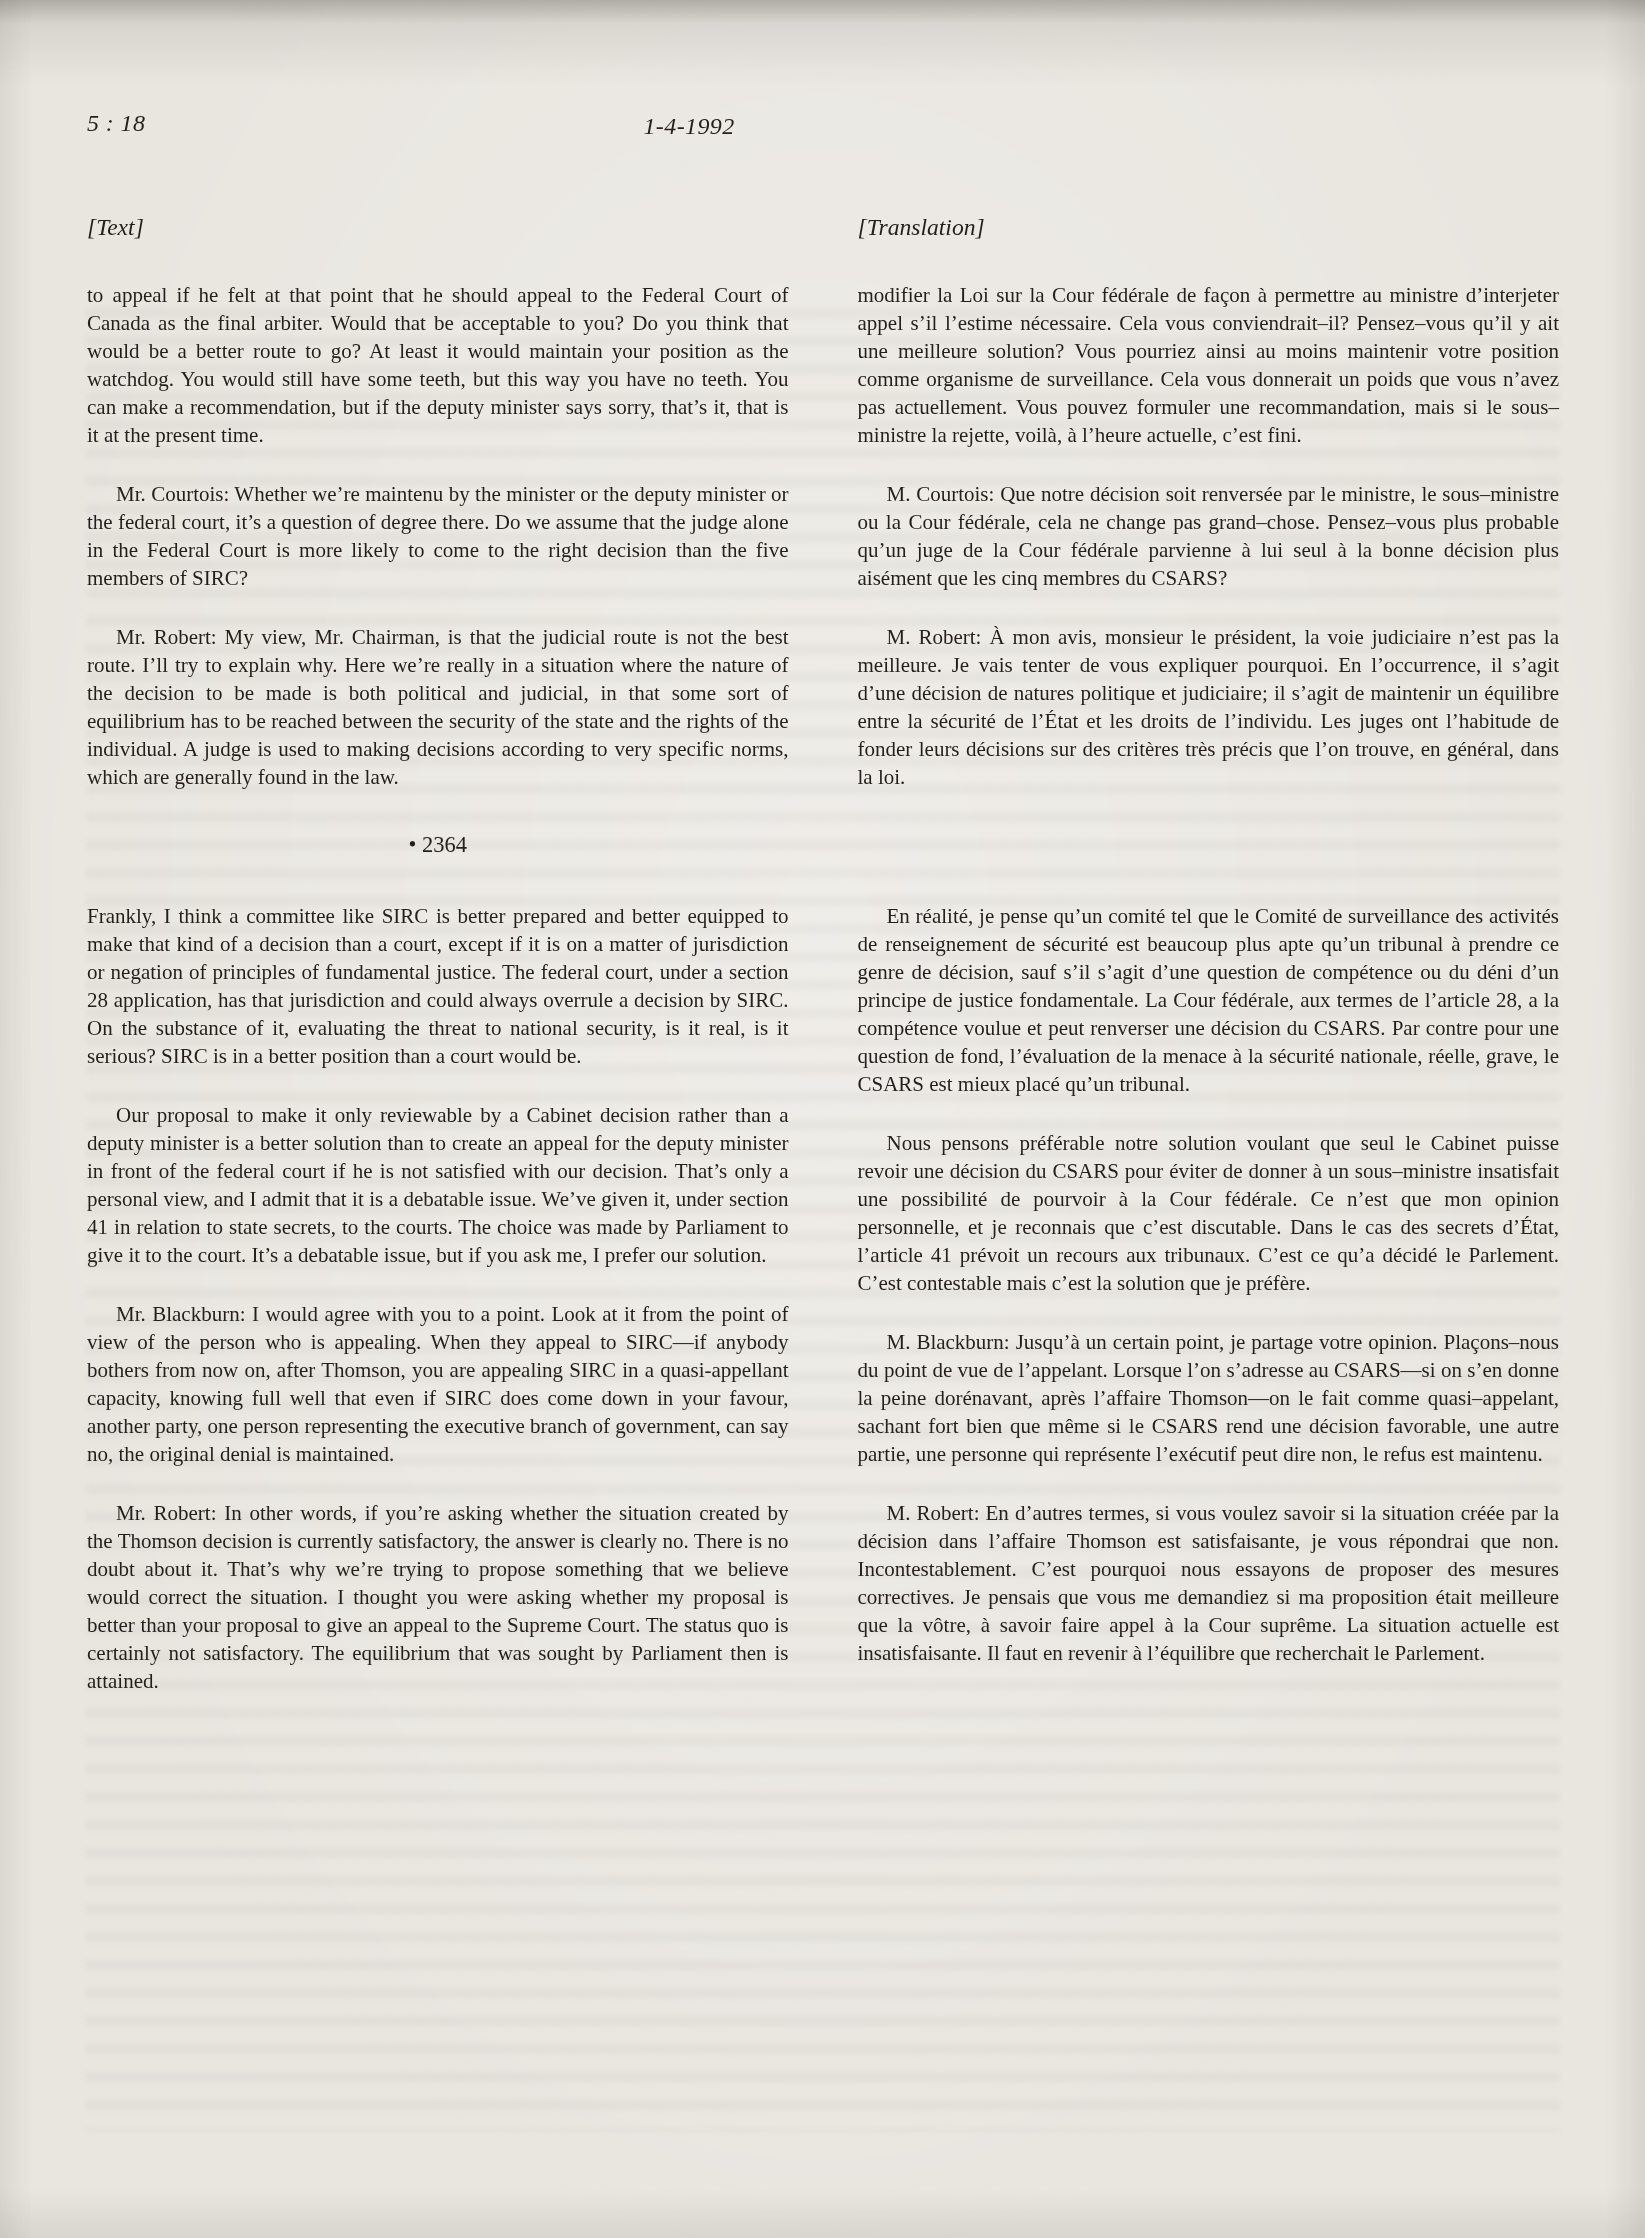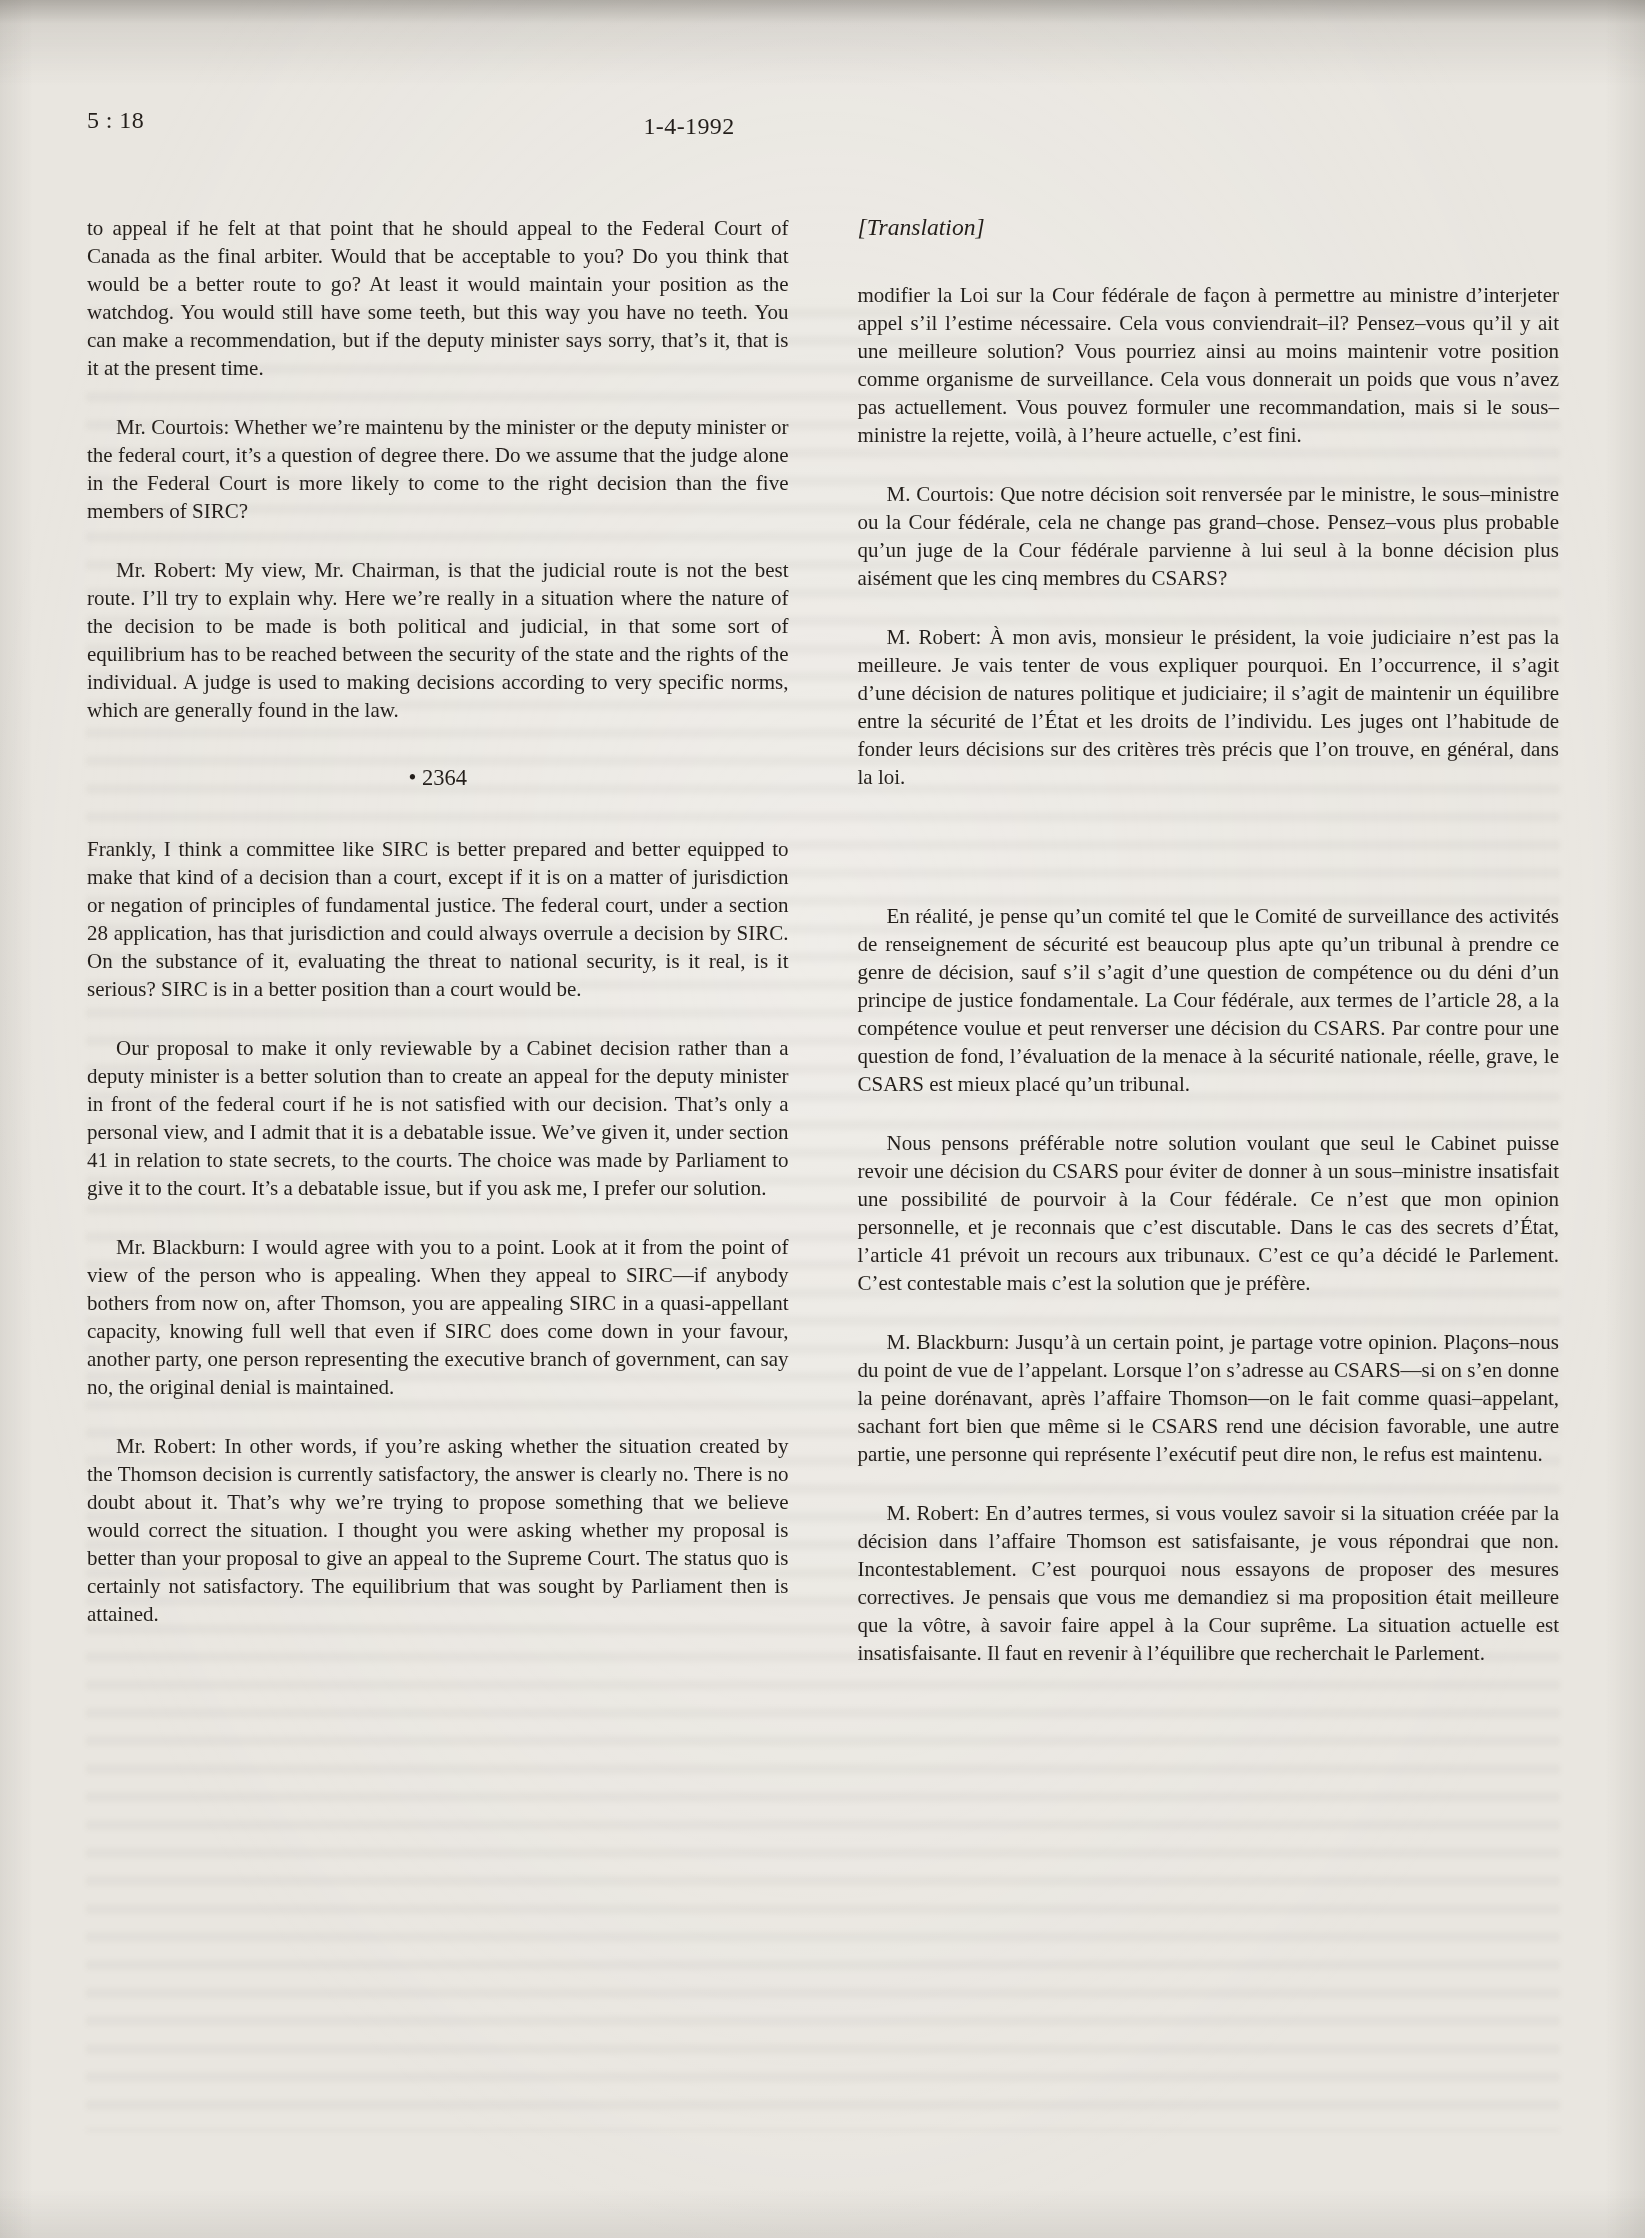--- a/index.html
+++ b/index.html
@@ -32,23 +32,24 @@
   }
   .page {
     position: relative;
     width: 100%;
     height: 100%;
     box-sizing: border-box;
     padding: 107px 87px 0 87px;
   }
   .page-header {
     display: flex;
-    align-items: flex-start;
+    align-items: center;
     font-size: 24px;
     letter-spacing: 0.4px;
+    font-style: italic;
   }
   .h-left  { width: 22%; text-align: left; }
   .h-center{ flex: 1;    text-align: center; font-size: 25px; }
   .h-right { width: 22%; text-align: right; margin-top: 6px; }
   .columns {
     display: flex;
     gap: 69px;
     margin-top: 74px;
   }
   .col { flex: 1; min-width: 0; }
@@ -86,20 +87,21 @@
 <div class="page">
 
   <header class="page-header">
     <span class="h-left">5 : 18</span>
     <span class="h-right">1-4-1992</span>
   </header>
 
   <div class="columns">
 
     <section class="col">
+      <div class="col-label">[Text]</div>
 
       <p class="para"><span class="speaker"></span><span>to appeal if he felt at that point that he should appeal to the Federal Court of Canada as the final arbiter. Would that be acceptable to you? Do you think that would be a better route to go? At least it would maintain your position as the watchdog. You would still have some teeth, but this way you have no teeth. You can make a recommendation, but if the deputy minister says sorry, that’s it, that is it at the present time.</span></p>
 
       <p class="para indent"><span class="speaker">Mr. Courtois:</span><span>Whether we’re maintenu by the minister or the deputy minister or the federal court, it’s a question of degree there. Do we assume that the judge alone in the Federal Court is more likely to come to the right decision than the five members of SIRC?</span></p>
 
       <p class="para indent"><span class="speaker">Mr. Robert:</span><span>My view, Mr. Chairman, is that the judicial route is not the best route. I’ll try to explain why. Here we’re really in a situation where the nature of the decision to be made is both political and judicial, in that some sort of equilibrium has to be reached between the security of the state and the rights of the individual. A judge is used to making decisions according to very specific norms, which are generally found in the law.</span></p>
 
       <div class="timestamp">• 2364</div>
 
       <p class="para"><span class="speaker"></span><span>Frankly, I think a committee like SIRC is better prepared and better equipped to make that kind of a decision than a court, except if it is on a matter of jurisdiction or negation of principles of fundamental justice. The federal court, under a section 28 application, has that jurisdiction and could always overrule a decision by SIRC. On the substance of it, evaluating the threat to national security, is it real, is it serious? SIRC is in a better position than a court would be.</span></p>

